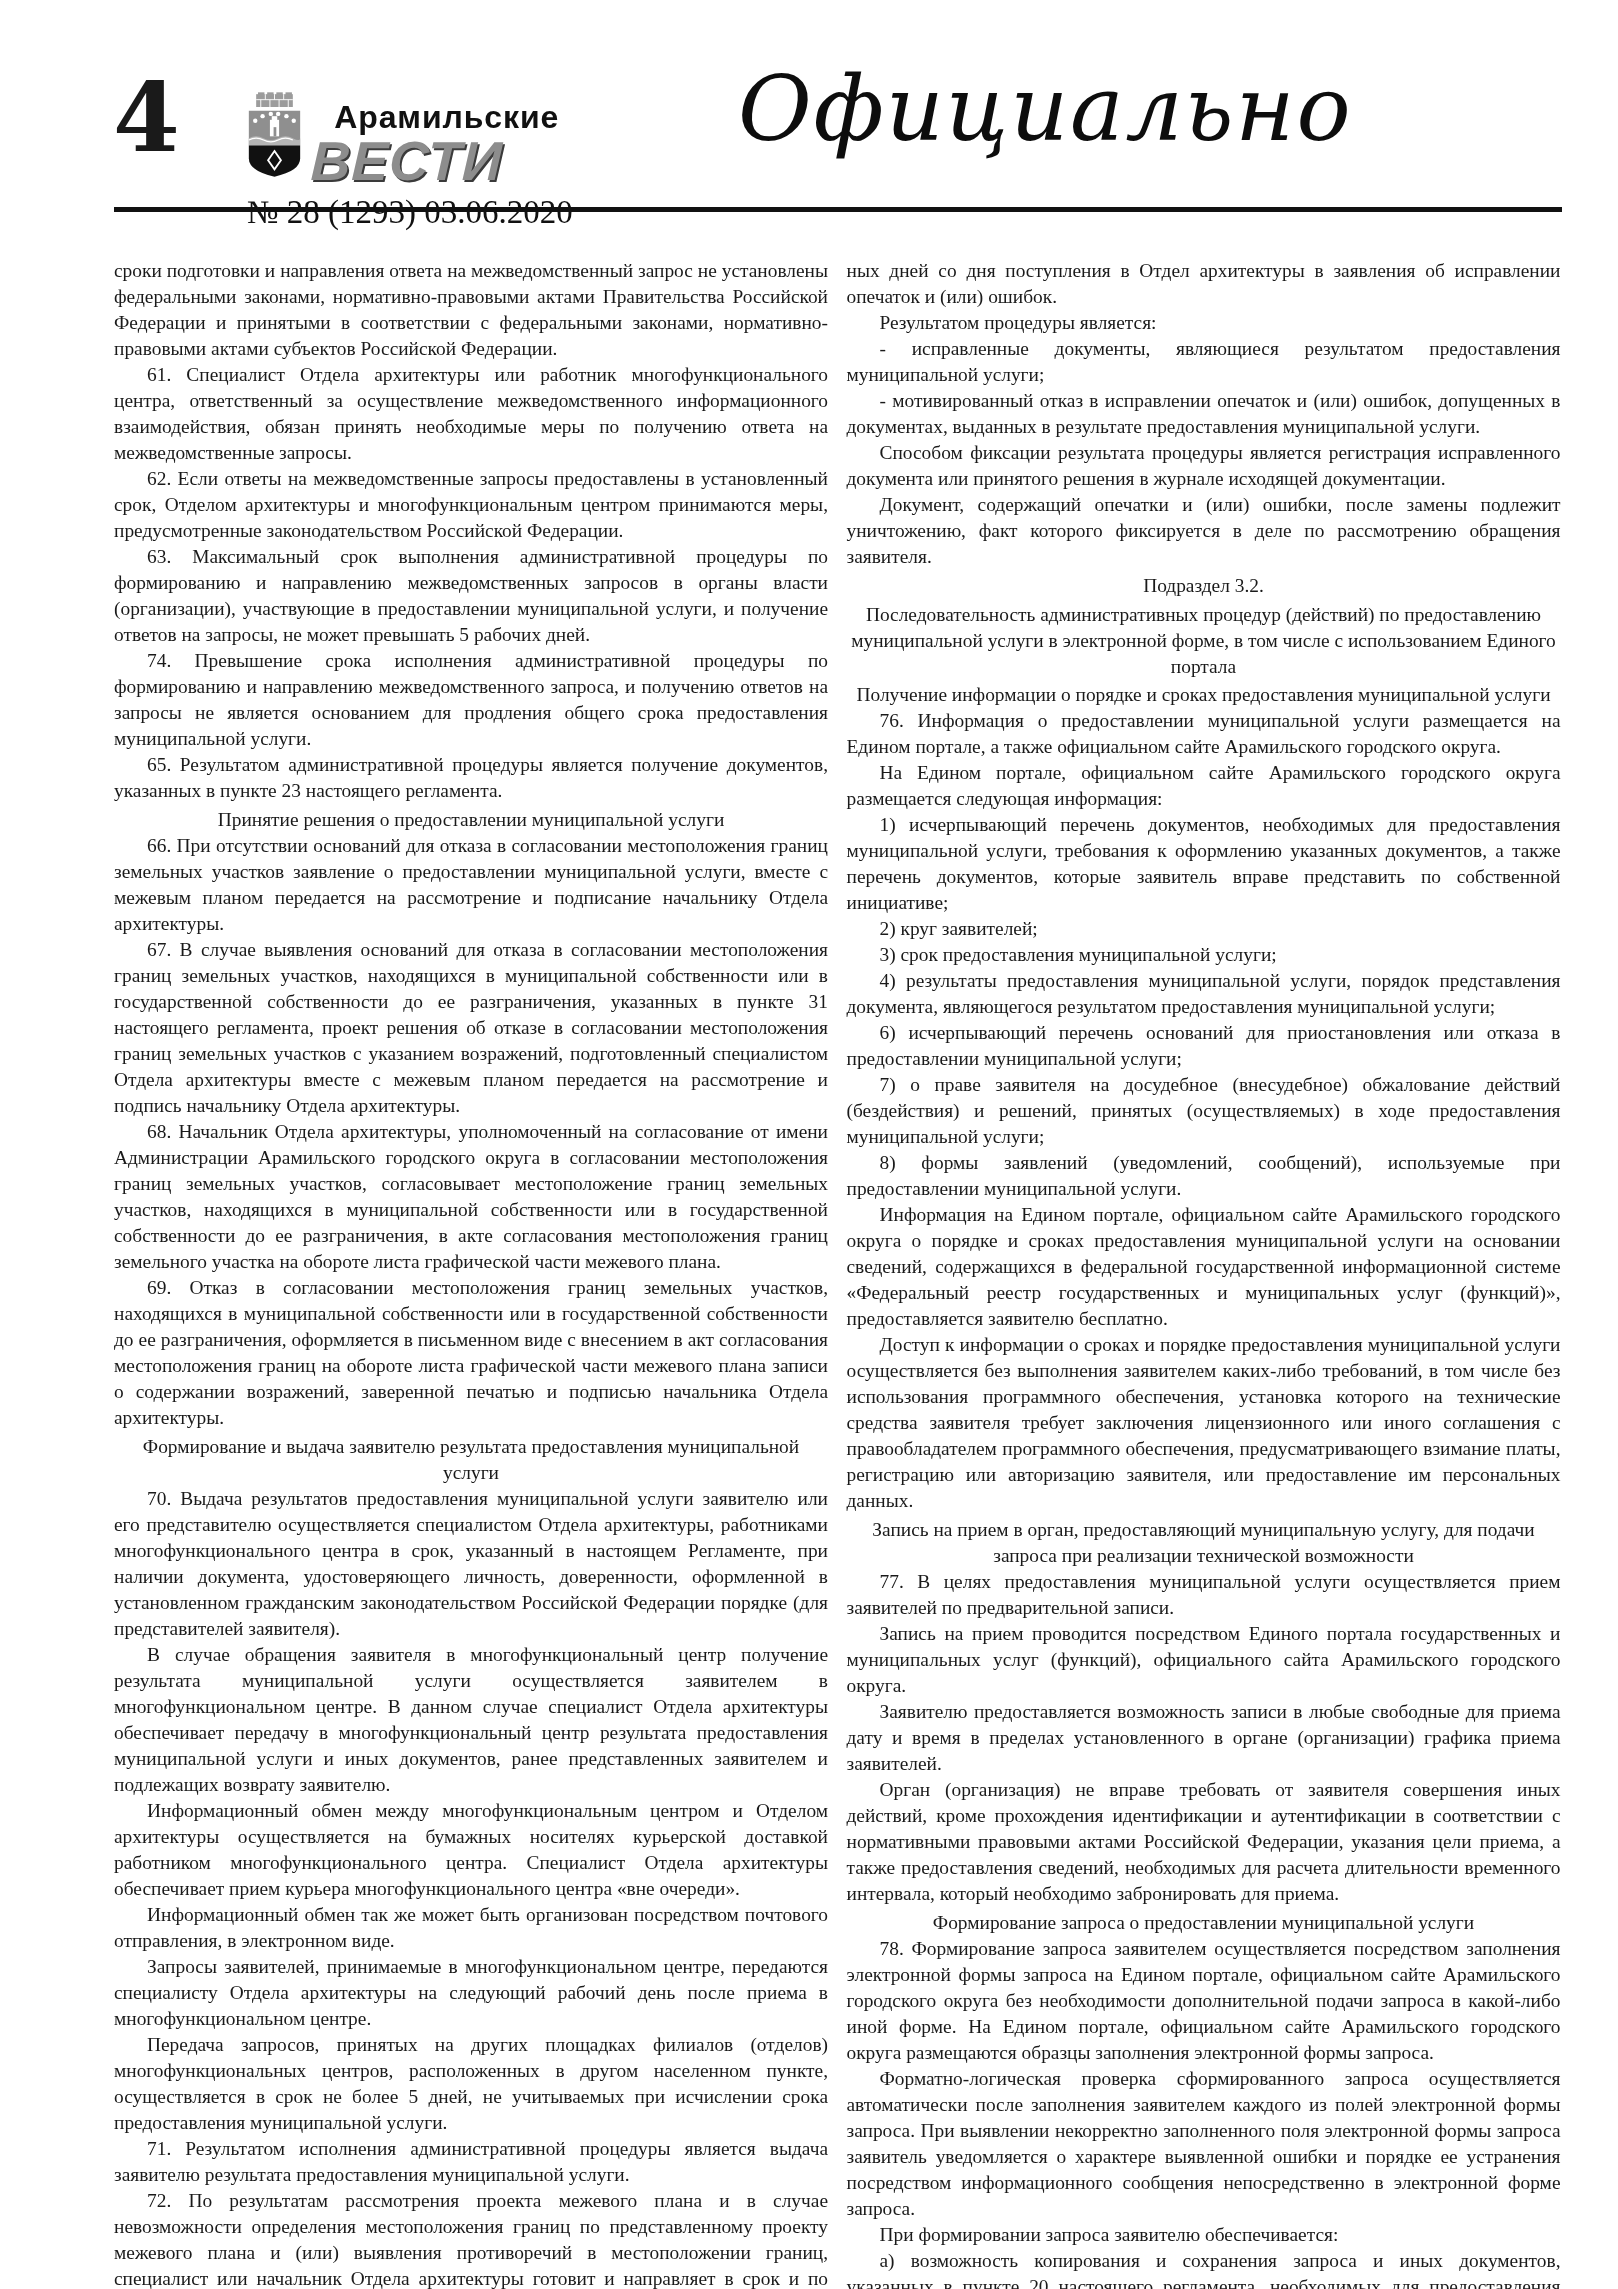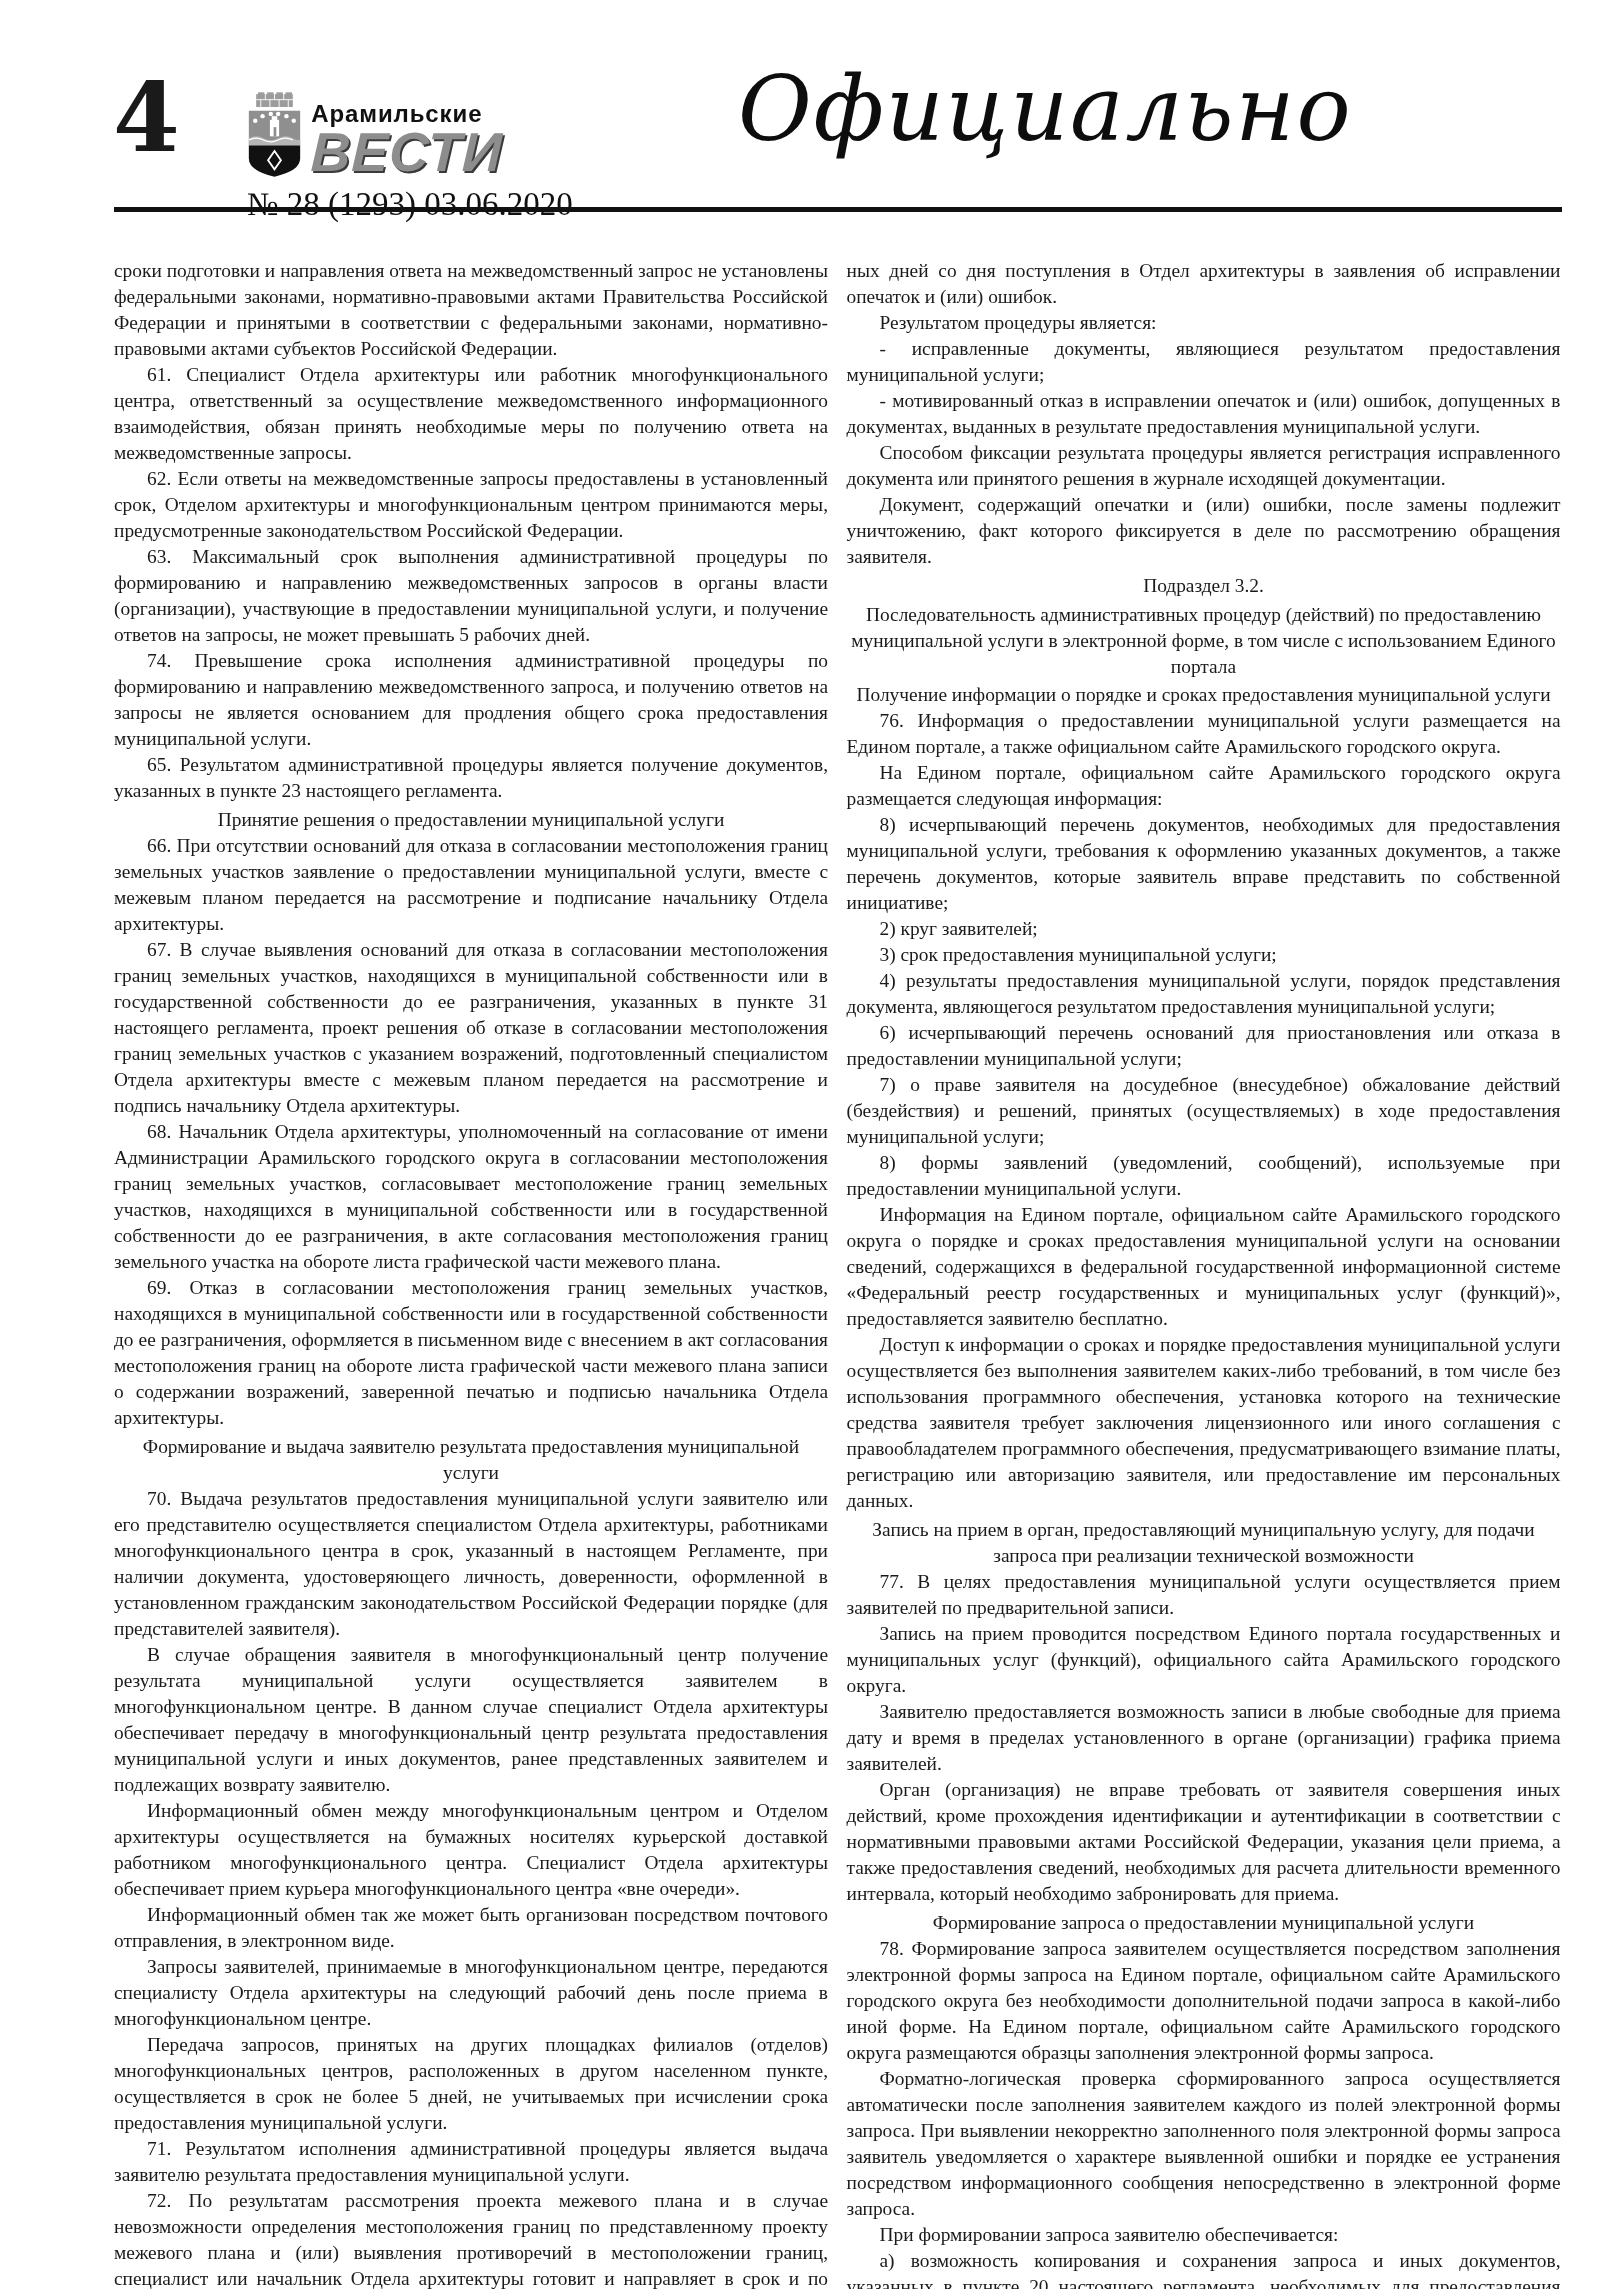--- a/index.html
+++ b/index.html
@@ -18,22 +18,22 @@
   .page-num {
     position: absolute; left: 113px; top: 70px;
     font-family: "DejaVu Serif", serif;
     font-size: 96px; font-weight: bold; line-height: 1;
   }
   .logo-block { position: absolute; left: 247px; top: 92px; }
   .logo-row { display: flex; align-items: flex-start; }
   .coat { width: 55px; height: 85px; margin-right: 9.2px; }
   .masthead-top {
     font-family: "Liberation Sans", sans-serif;
-    font-weight: bold; font-size: 24px; letter-spacing: 0.9px;
-    color: #111; line-height: 1.05; margin-top: 9.2px;
+    font-weight: bold; font-size: 32px; letter-spacing: 0.9px;
+    color: #111; line-height: 1.05; margin-top: 9.2px; margin-left: 23px;
   }
   .masthead-main {
     font-family: "Liberation Sans", sans-serif;
     font-weight: bold; font-size: 55px; line-height: 0.95;
     color: #8d8d8d; letter-spacing: 0.9px;
     text-shadow: 1.8px 1.8px 0 #3a3a3a;
     font-style: italic; transform: skewX(-2deg);
   }
   .issue-line {
     margin-top: 7.4px;
@@ -155,21 +155,21 @@
         <p class="p">Результатом процедуры является:</p>
         <p class="p">- исправленные документы, являющиеся результатом предоставления муниципальной услуги;</p>
         <p class="p">- мотивированный отказ в исправлении опечаток и (или) ошибок, допущенных в документах, выданных в результате предоставления муниципальной услуги.</p>
         <p class="p">Способом фиксации результата процедуры является регистрация исправленного документа или принятого решения в журнале исходящей документации.</p>
         <p class="p">Документ, содержащий опечатки и (или) ошибки, после замены подлежит уничтожению, факт которого фиксируется в деле по рассмотрению обращения заявителя.</p>
         <h3 class="h">Подраздел 3.2.</h3>
         <h3 class="h">Последовательность административных процедур (действий) по предоставлению муниципальной услуги в электронной форме, в том числе с использованием Единого портала</h3>
         <h3 class="h">Получение информации о порядке и сроках предоставления муниципальной услуги</h3>
         <p class="p">76. Информация о предоставлении муниципальной услуги размещается на Едином портале, а также официальном сайте Арамильского городского округа.</p>
         <p class="p">На Едином портале, официальном сайте Арамильского городского округа размещается следующая информация:</p>
-        <p class="p">8) исчерпывающий перечень документов, необходимых для предоставления муниципальной услуги, требования к оформлению указанных документов, а также перечень документов, которые заявитель вправе представить по собственной инициативе;</p>
+        <p class="p">1) исчерпывающий перечень документов, необходимых для предоставления муниципальной услуги, требования к оформлению указанных документов, а также перечень документов, которые заявитель вправе представить по собственной инициативе;</p>
         <p class="p">2) круг заявителей;</p>
         <p class="p">3) срок предоставления муниципальной услуги;</p>
         <p class="p">4) результаты предоставления муниципальной услуги, порядок представления документа, являющегося результатом предоставления муниципальной услуги;</p>
         <p class="p">6) исчерпывающий перечень оснований для приостановления или отказа в предоставлении муниципальной услуги;</p>
         <p class="p">7) о праве заявителя на досудебное (внесудебное) обжалование действий (бездействия) и решений, принятых (осуществляемых) в ходе предоставления муниципальной услуги;</p>
         <p class="p">8) формы заявлений (уведомлений, сообщений), используемые при предоставлении муниципальной услуги.</p>
         <p class="p">Информация на Едином портале, официальном сайте Арамильского городского округа о порядке и сроках предоставления муниципальной услуги на основании сведений, содержащихся в федеральной государственной информационной системе «Федеральный реестр государственных и муниципальных услуг (функций)», предоставляется заявителю бесплатно.</p>
         <p class="p">Доступ к информации о сроках и порядке предоставления муниципальной услуги осуществляется без выполнения заявителем каких-либо требований, в том числе без использования программного обеспечения, установка которого на технические средства заявителя требует заключения лицензионного или иного соглашения с правообладателем программного обеспечения, предусматривающего взимание платы, регистрацию или авторизацию заявителя, или предоставление им персональных данных.</p>
         <h3 class="h">Запись на прием в орган, предоставляющий муниципальную услугу, для подачи запроса при реализации технической возможности</h3>
         <p class="p">77. В целях предоставления муниципальной услуги осуществляется прием заявителей по предварительной записи.</p>

